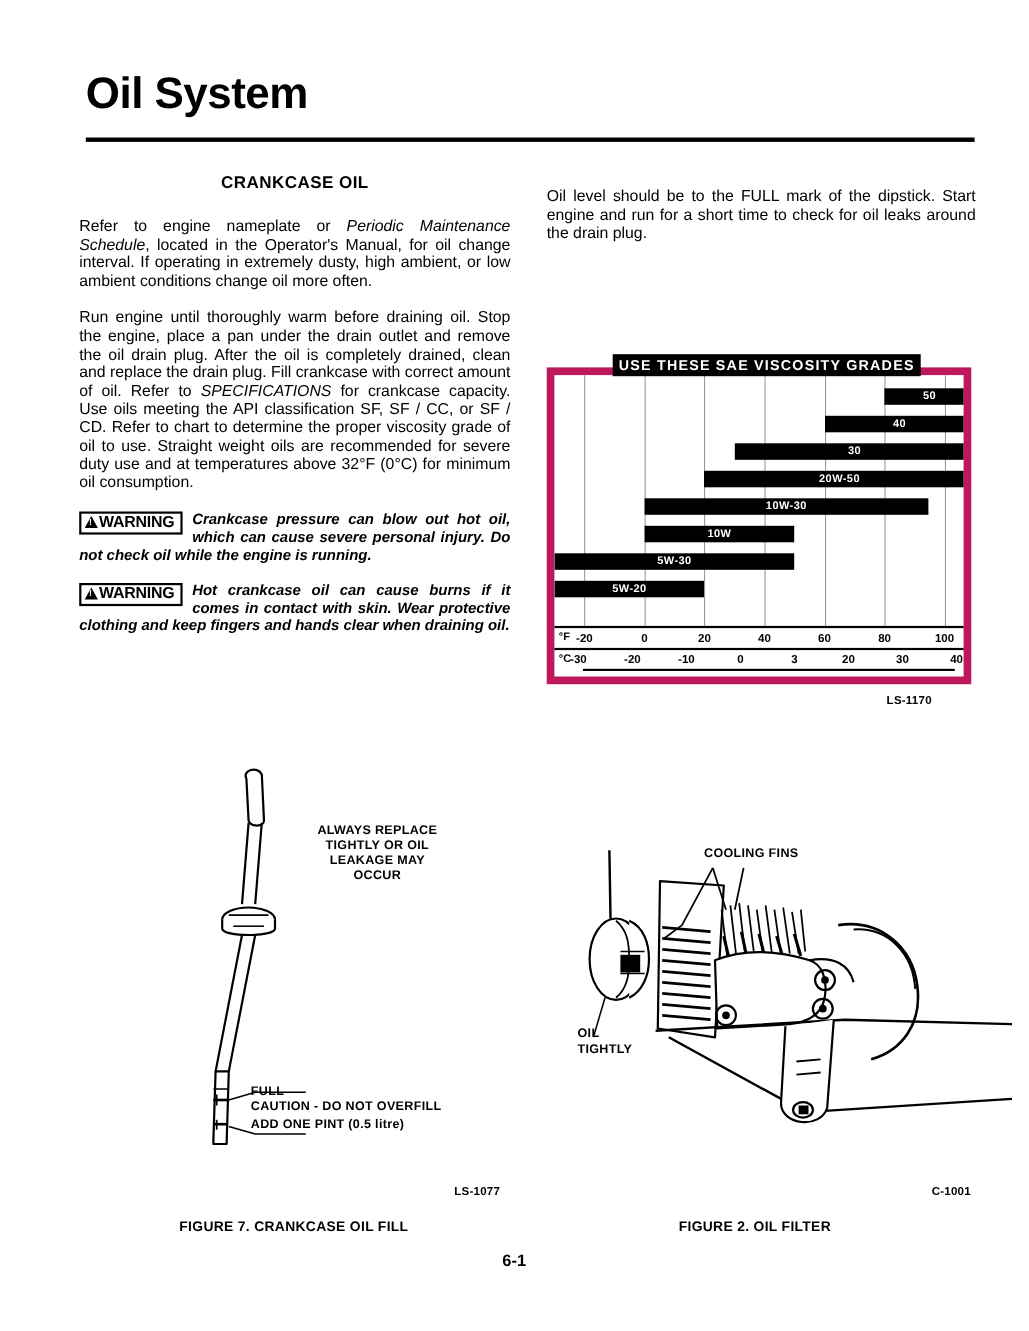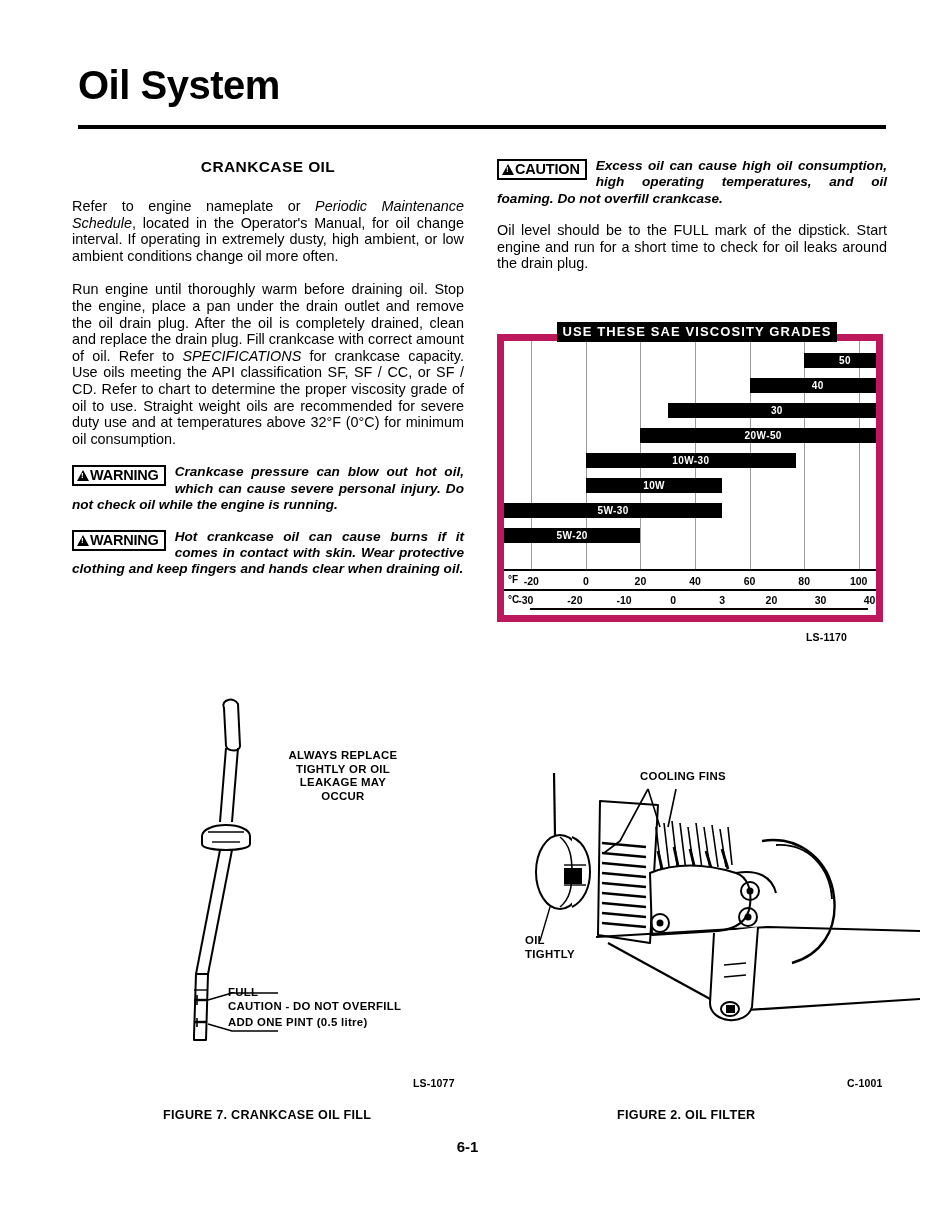--- a/index.html
+++ b/index.html
@@ -154,45 +154,41 @@
 
     <div class="notice">
       <span class="badge"><span class="tri"></span><span>WARNING</span></span>
       <div class="ntext">Hot crankcase oil can cause burns if it comes in contact with skin. Wear protective clothing and keep fingers and hands clear when draining oil.</div>
     </div>
 
   </div>
 
   <div class="col-right">
 
-    <div class="notice">
-      <span class="badge"><span class="tri"></span><span>CAUTION</span></span>
-      <div class="ntext">Excess oil can cause high oil consumption, high operating temperatures, and oil foaming. Do not overfill crankcase.</div>
-    </div>
 
     <p class="body last" style="margin-top:13px">Oil level should be to the FULL mark of the dipstick. Start engine and run for a short time to check for oil leaks around the drain plug.</p>
 
   </div>
 
   <div class="chart-wrap">
     <div class="chart-banner">USE THESE SAE VISCOSITY GRADES</div>
     <div class="chart-box">
       <div class="plot" id="plot">
           <div class="gridline" style="left: 27.2857px;"></div>
           <div class="gridline" style="left: 81.8571px;"></div>
           <div class="gridline" style="left: 136.429px;"></div>
           <div class="gridline" style="left: 191px;"></div>
           <div class="gridline" style="left: 245.571px;"></div>
           <div class="gridline" style="left: 300.143px;"></div>
           <div class="gridline" style="left: 354.714px;"></div>
           <div class="bar" style="left: 300.143px; width: 81.8571px; top: 12px;"><span>50</span><span class="arw-r"></span></div>
           <div class="bar" style="left: 245.571px; width: 136.429px; top: 37px;"><span>40</span><span class="arw-r"></span></div>
           <div class="bar" style="left: 163.714px; width: 218.286px; top: 62px;"><span>30</span><span class="arw-r"></span></div>
           <div class="bar" style="left: 136.429px; width: 245.571px; top: 87px;"><span>20W-50</span><span class="arw-r"></span></div>
-          <div class="bar" style="left: 81.8571px; width: 210px; top: 112px;"><span>10W-30</span></div>
+          <div class="bar" style="left: 81.8571px; width: 258px; top: 112px;"><span>10W-30</span></div>
           <div class="bar" style="left: 81.8571px; width: 136.429px; top: 137px;"><span>10W</span></div>
           <div class="bar" style="left: 0px; width: 218.286px; top: 162px;"><span>5W-30</span></div>
           <div class="bar" style="left: 0px; width: 136.429px; top: 187px;"><span>5W-20</span></div>
         </div>
       <div class="axis-row axis-f" id="axis-f">
         <span class="axis-unit">°F</span>
       <span class="tick" style="left: 27.2857px;">-20</span>
           <span class="tick" style="left: 81.8571px;">0</span>
           <span class="tick" style="left: 136.429px;">20</span>
           <span class="tick" style="left: 191px;">40</span>

